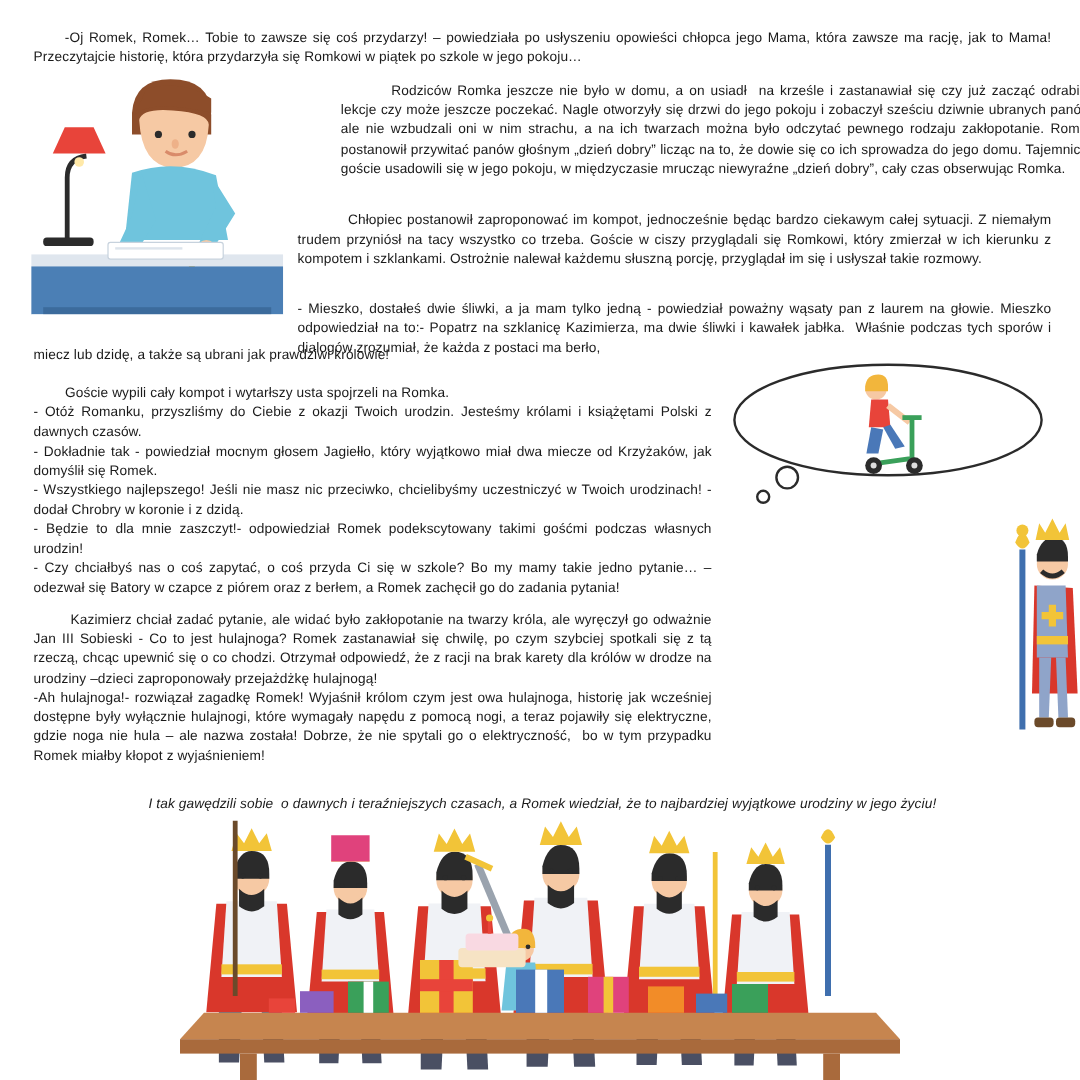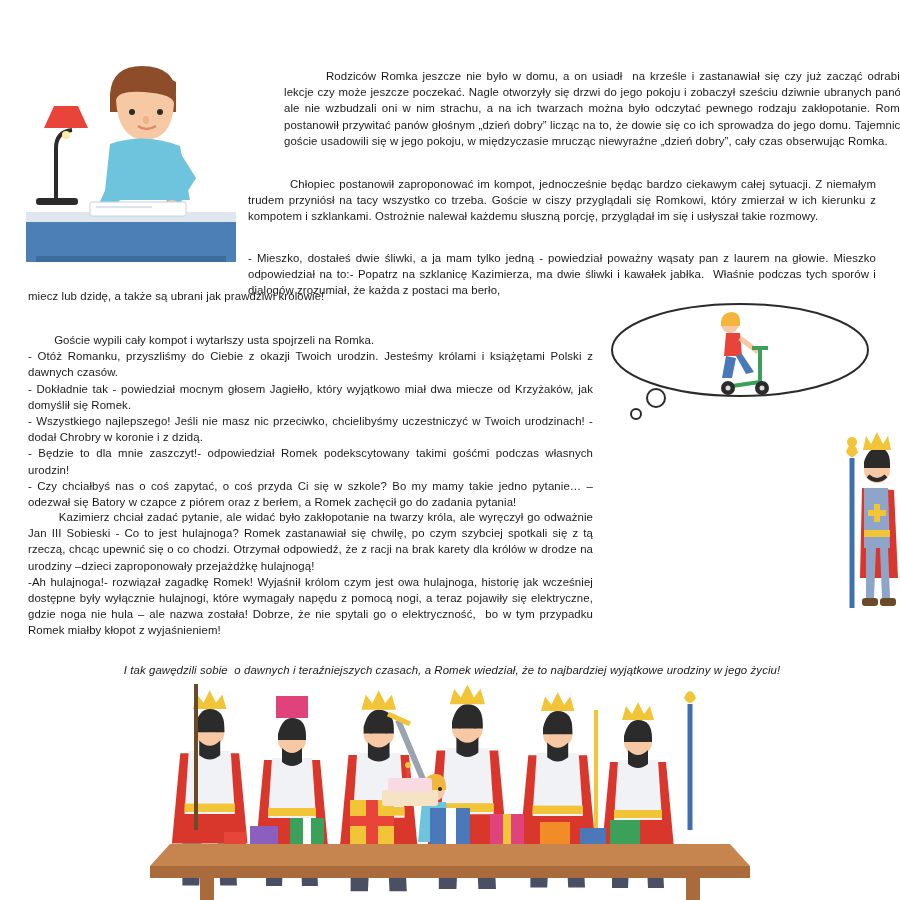--- a/index.html
+++ b/index.html
@@ -32,38 +32,39 @@
   }
   .indent { text-indent: 42px; }
   .indent-sm { text-indent: 26px; }
 
   #p-intro   { left: 28px;  top: 24px;  width: 848px; }
   #p-col1    { left: 248px; top: 68px;  width: 628px; margin-left: 36px; }
   #p-col2    { left: 248px; top: 176px; width: 628px; }
   #p-dialog1 { left: 248px; top: 250px; width: 628px; }
   #p-dialog1b{ left: 28px;  top: 288px; width: 848px; }
 
-  #p-block3  { left: 28px;  top: 332px; width: 565px; }
+  #p-block3  { left: 28px;  top: 320px; width: 565px; }
   #p-block4  { left: 28px;  top: 509px; width: 565px; }
   #p-outro   { left: 28px;  top: 662px; width: 848px; text-align: center; font-style: italic; }
 
   
   .art { position: absolute; }
   #art-boy { left: 26px; top: 60px; width: 210px; height: 230px; }
   #art-thought { left: 600px; top: 300px; width: 290px; height: 120px; }
   #art-king-single { left: 838px; top: 418px; width: 62px; height: 200px; }
   #art-kings { left: 130px; top: 680px; width: 640px; height: 220px; }
 
   .sr { position: absolute; width: 1px; height: 1px; overflow: hidden; clip: rect(0 0 0 0); }
 </style>
 </head>
 <body>
 
 <div class="page">
 
+  <div class="para indent-sm" id="p-intro">-Oj Romek, Romek… Tobie to zawsze się coś przydarzy! – powiedziała po usłyszeniu opowieści chłopca jego Mama, która zawsze ma rację, jak to Mama! Przeczytajcie historię, która przydarzyła się Romkowi w piątek po szkole w jego pokoju…</div>
 
   <div class="art" id="art-boy">
     <svg viewBox="0 0 210 230" width="210" height="230" xmlns="http://www.w3.org/2000/svg">
 
       <g>
         <path d="M30 140 L30 88 Q30 72 46 70" stroke="#2b2b2b" stroke-width="4" fill="none"></path>
         <path d="M18 68 L62 68 L52 46 L28 46 Z" fill="#e8443a"></path>
         <rect x="10" y="138" width="42" height="7" rx="3" fill="#2b2b2b"></rect>
         <circle cx="40" cy="75" r="4" fill="#ffe9a8"></circle>
       </g>

